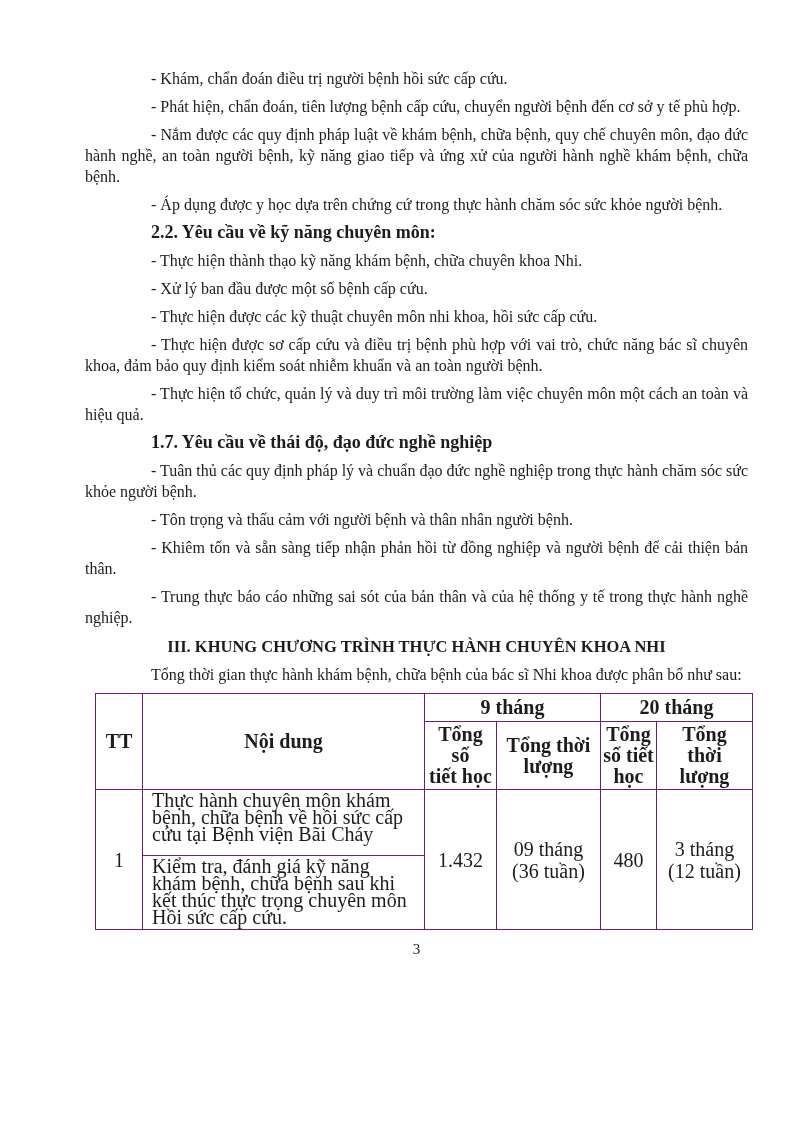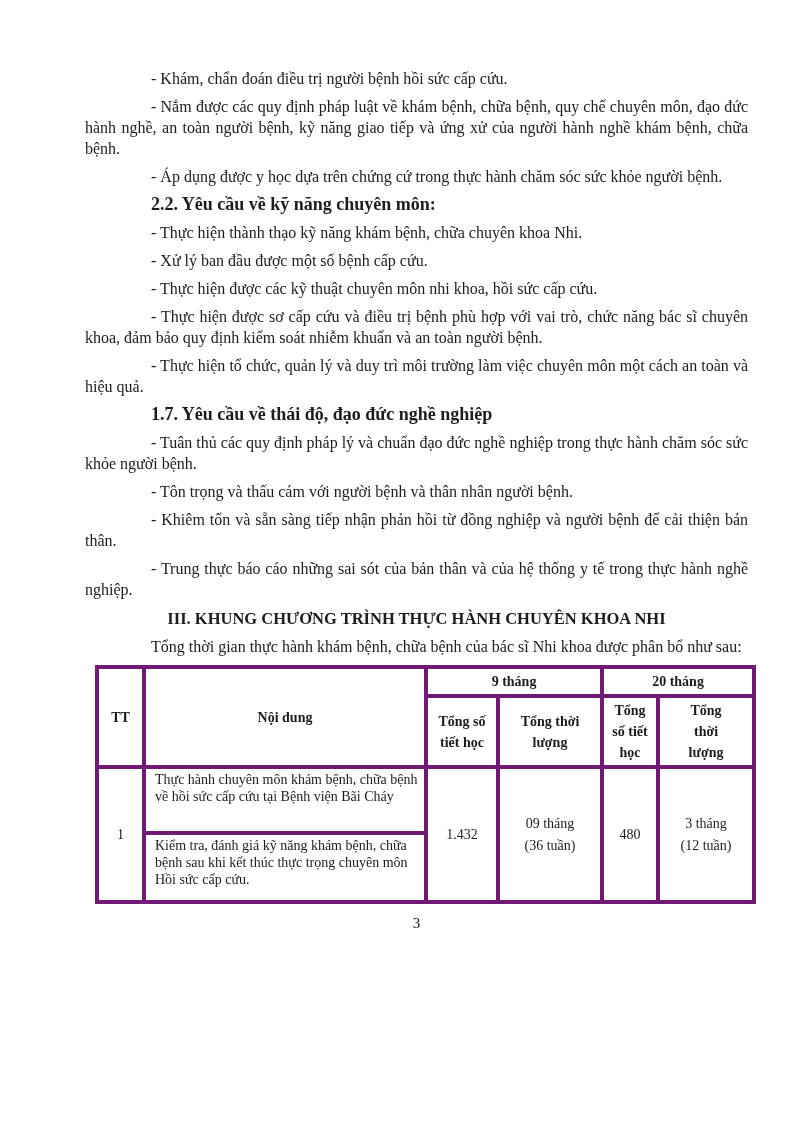--- a/index.html
+++ b/index.html
@@ -35,22 +35,22 @@
     text-align:center;
     font-size:16.5px;
   }
   table.schedule {
     border-collapse:collapse;
     table-layout:fixed;
     width:658px;
     margin:8px 0 0 10px;
   }
   table.schedule th, table.schedule td {
-    border:4px solid #701a75;
-    font-size:14px;
+    border:1px solid #701a75;
+    font-size:20px;
     box-sizing:border-box;
     overflow:hidden;
   }
   table.schedule th {
     font-weight:bold;
     text-align:center;
     vertical-align:middle;
     line-height:21px;
     white-space:pre-line;
     padding:2px 2px;
@@ -74,20 +74,21 @@
     line-height:20px;
     font-size:15px;
   }
 </style>
 </head>
 <body>
 
 <div class="page">
 
   <p class="para first">- Khám, chẩn đoán điều trị người bệnh hồi sức cấp cứu.</p>
+  <p class="para">- Phát hiện, chẩn đoán, tiên lượng bệnh cấp cứu, chuyển người bệnh đến cơ sở y tế phù hợp.</p>
   <p class="para">- Nắm được các quy định pháp luật về khám bệnh, chữa bệnh, quy chế chuyên môn, đạo đức hành nghề, an toàn người bệnh, kỹ năng giao tiếp và ứng xử của người hành nghề khám bệnh, chữa bệnh.</p>
   <p class="para">- Áp dụng được y học dựa trên chứng cứ trong thực hành chăm sóc sức khỏe người bệnh.</p>
 
   <p class="sub-heading">2.2. Yêu cầu về kỹ năng chuyên môn:</p>
   <p class="para">- Thực hiện thành thạo kỹ năng khám bệnh, chữa chuyên khoa Nhi.</p>
   <p class="para">- Xử lý ban đầu được một số bệnh cấp cứu.</p>
   <p class="para">- Thực hiện được các kỹ thuật chuyên môn nhi khoa, hồi sức cấp cứu.</p>
   <p class="para">- Thực hiện được sơ cấp cứu và điều trị bệnh phù hợp với vai trò, chức năng bác sĩ chuyên khoa, đảm bảo quy định kiểm soát nhiễm khuẩn và an toàn người bệnh.</p>
   <p class="para">- Thực hiện tổ chức, quản lý và duy trì môi trường làm việc chuyên môn một cách an toàn và hiệu quả.</p>
 

